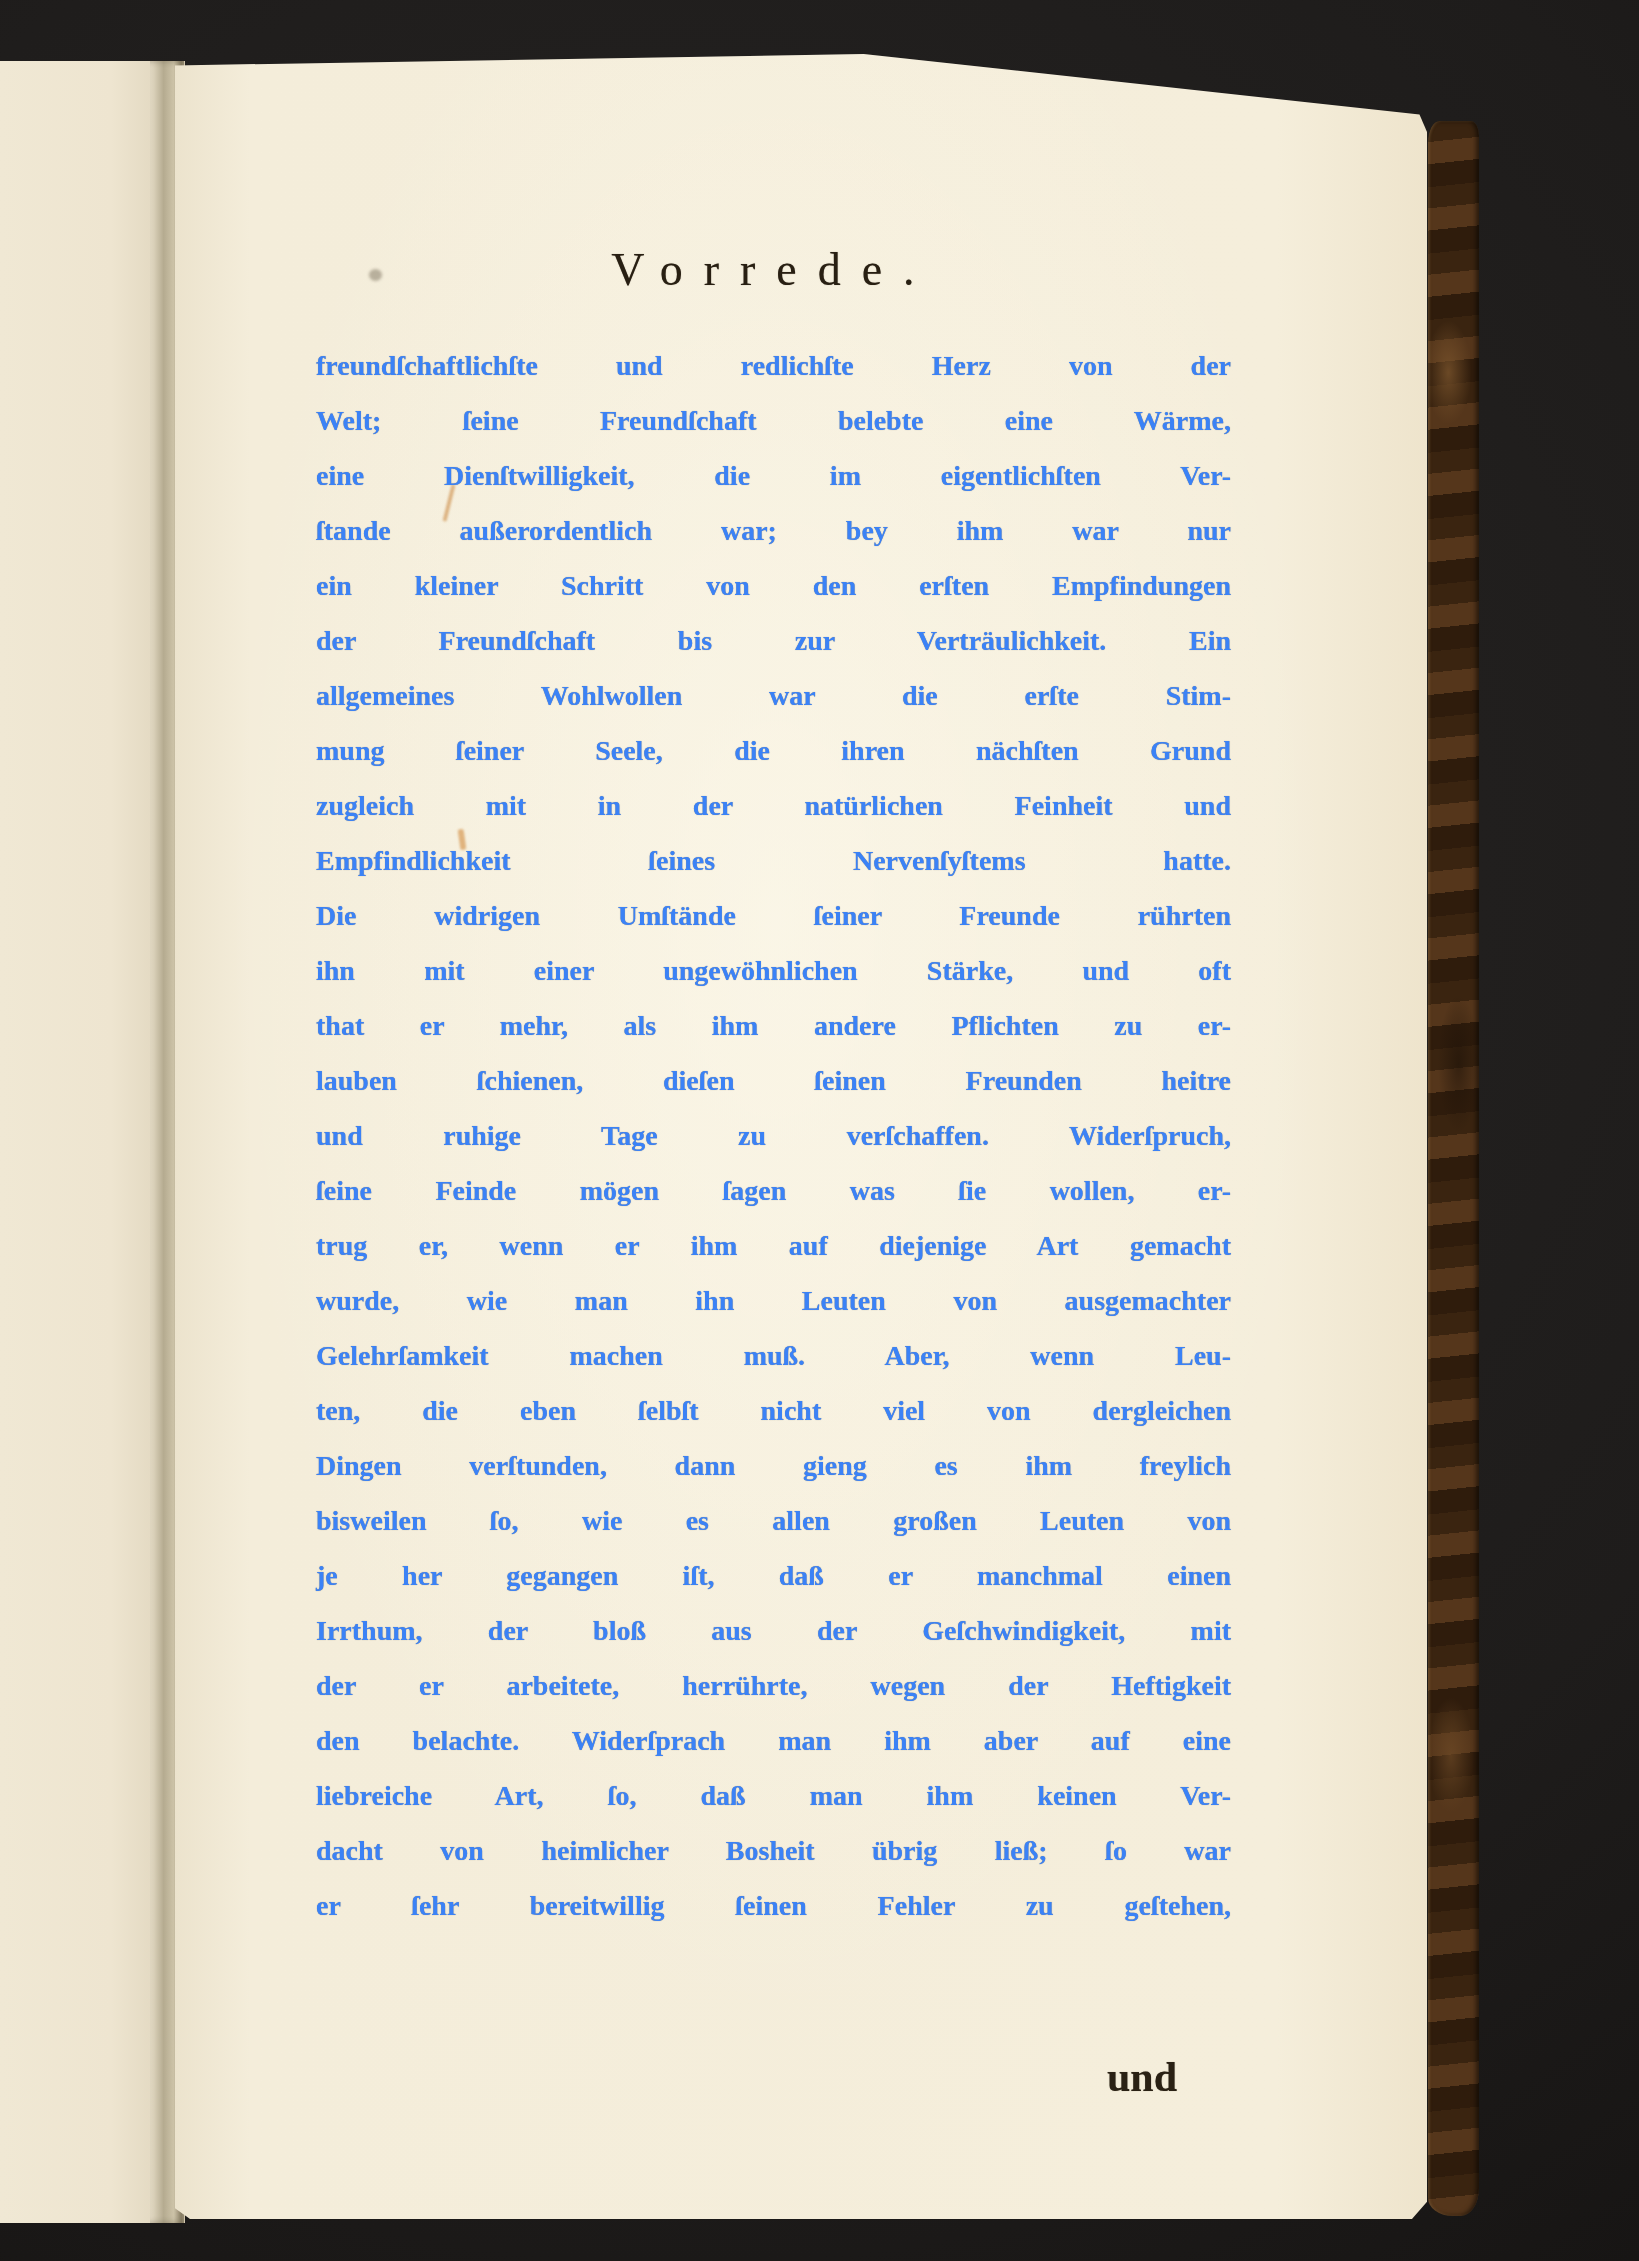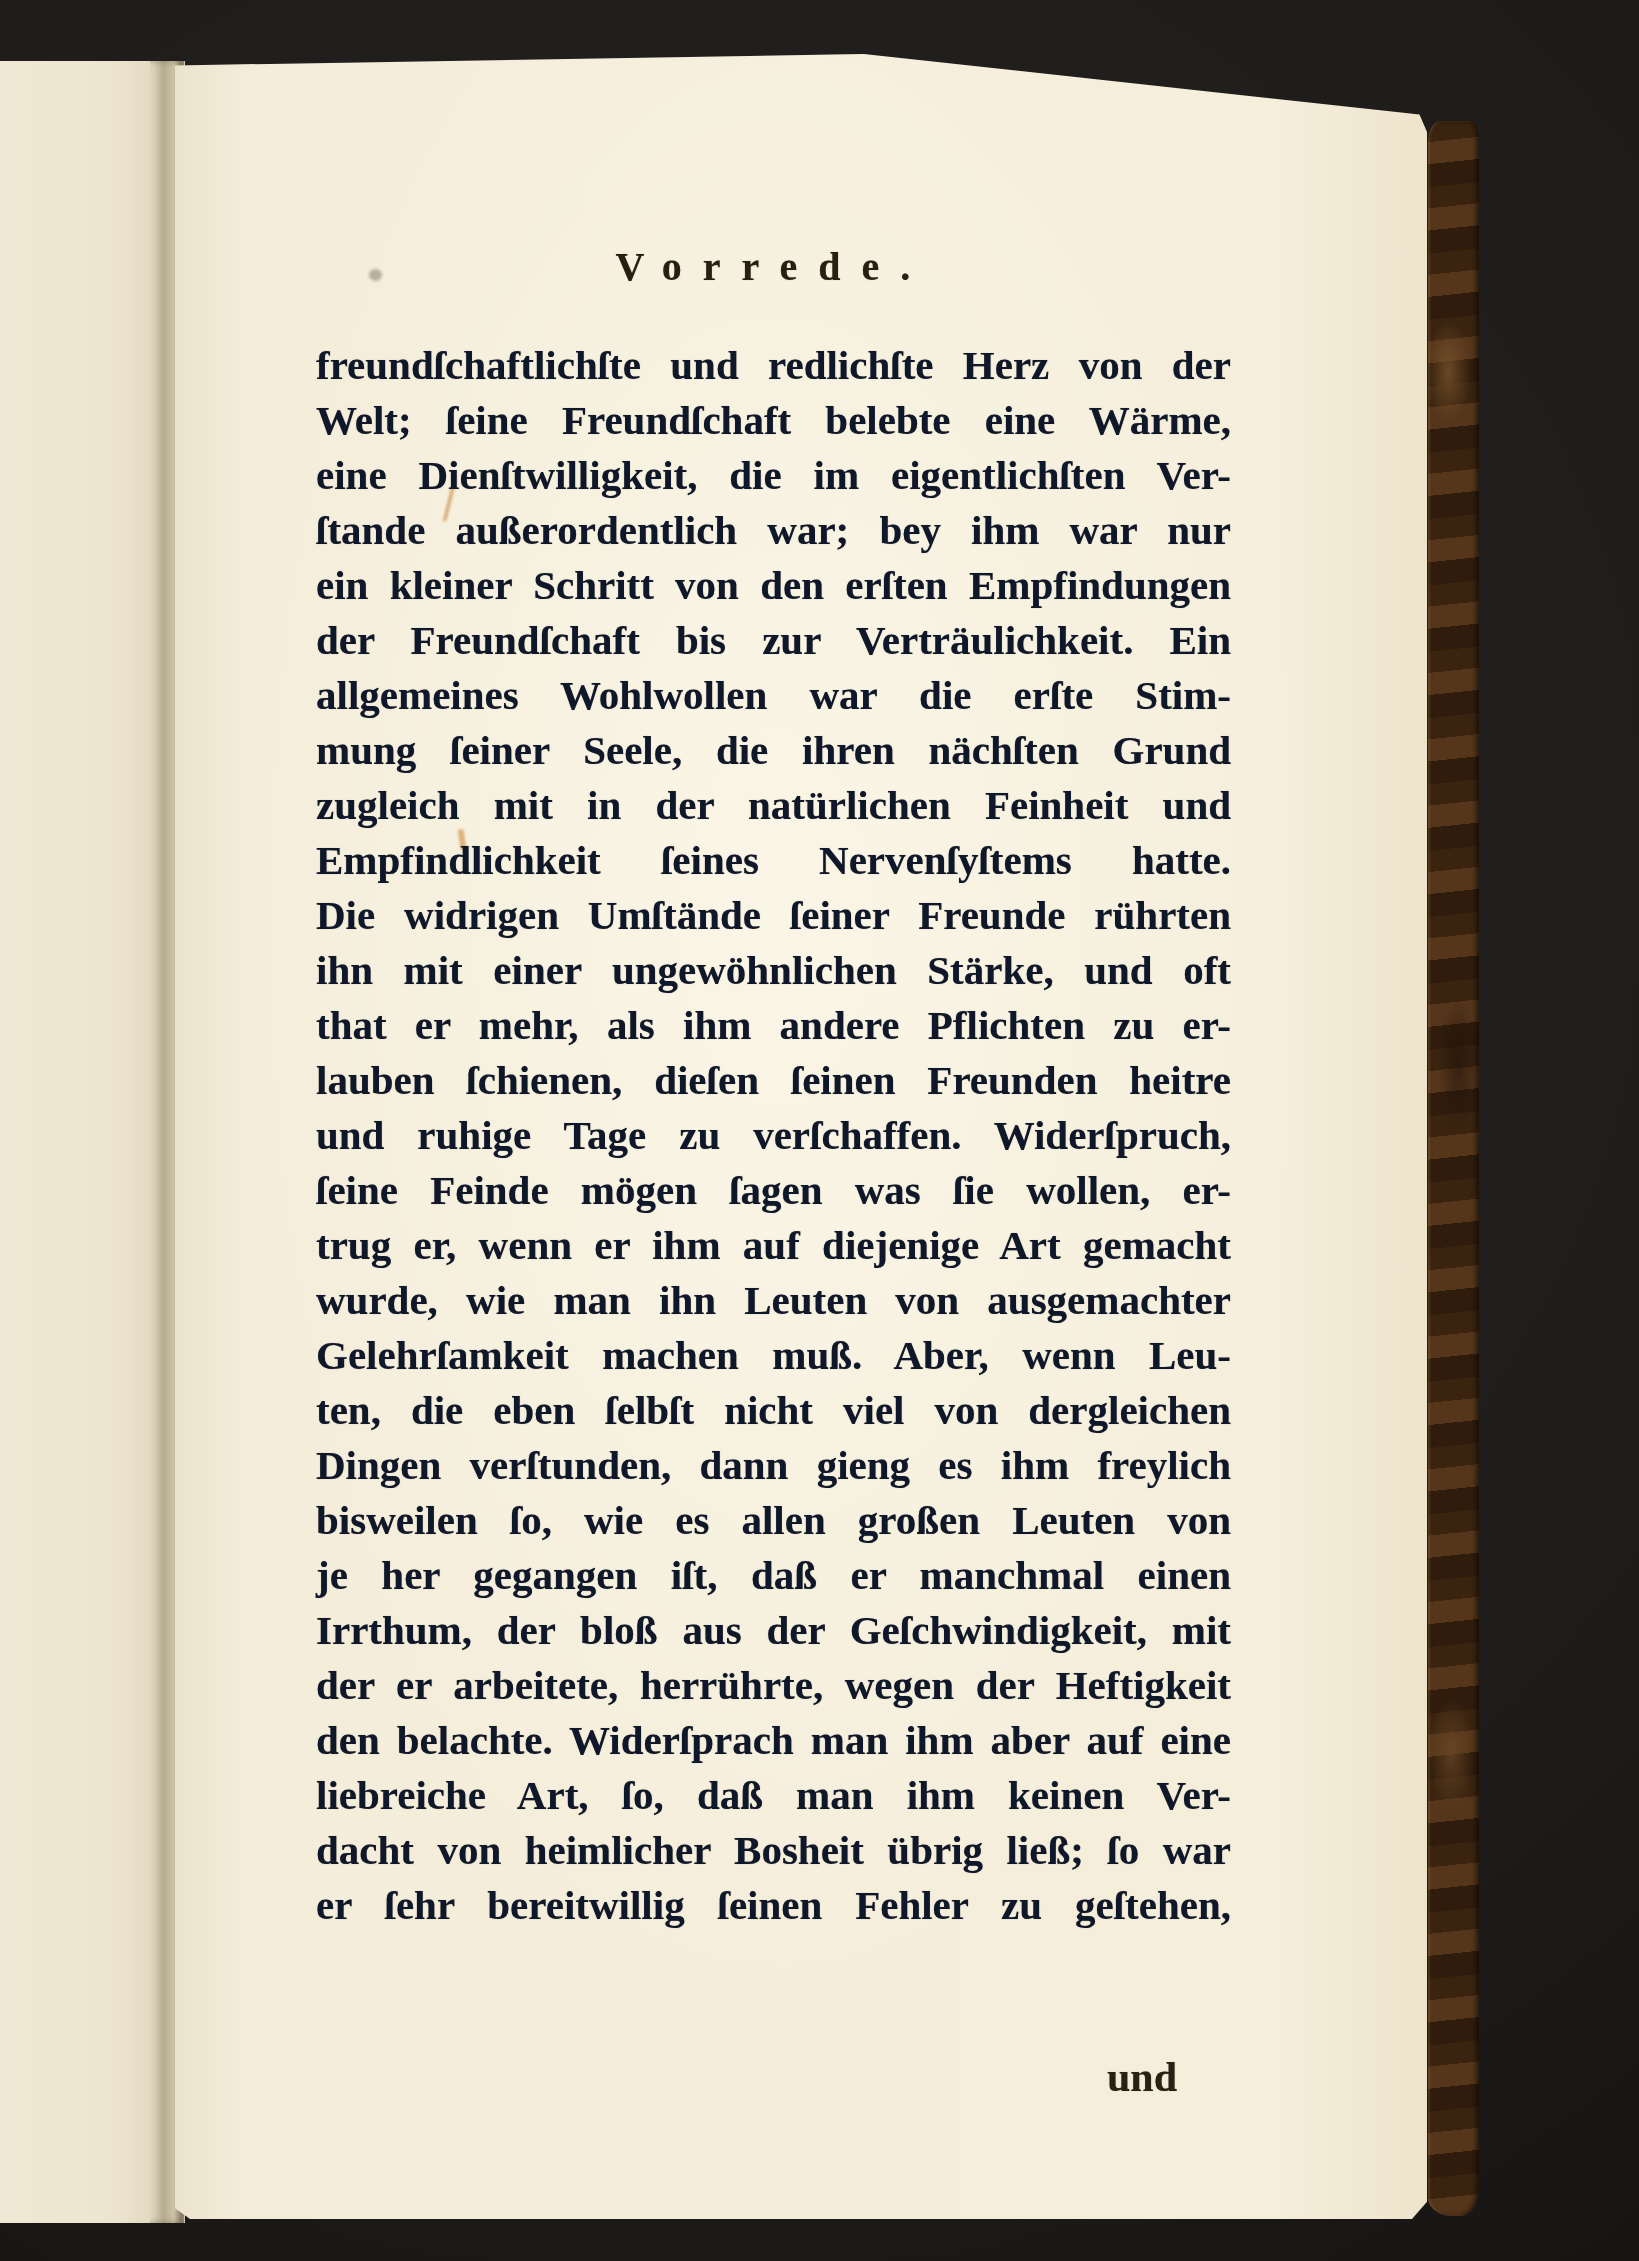--- a/index.html
+++ b/index.html
@@ -50,39 +50,39 @@
       repeating-linear-gradient(174deg, #3a2410 0px 21px, #55361b 21px 43px, #2f1c0c 43px 66px),
       #462c15;
     box-shadow: inset 1.6px 0 2.5px rgba(200,160,100,0.25), inset -2.5px 0 4.9px rgba(0,0,0,0.6);
   }
   
   .page-title {
     position: absolute;
     left: 316px; top: 243px;
     width: 915px;
     text-align: center;
-    font-size: 40px;
-    font-weight: 700;
+    font-size: 46px;
+    font-weight: 400;
     letter-spacing: 21px;
     color: #281f12;
     text-shadow: 0 0 0.8px rgba(40,30,16,0.55);
     white-space: nowrap;
   }
   
   .text-block {
     position: absolute;
     left: 316px; top: 338px;
     width: 915px;
   }
   .text-line {
     height: 55px;
     line-height: 55px;
-    font-size: 41px;
+    font-size: 28px;
     font-weight: 700;
-    color: #0f172a;
+    color: #3b82f6;
     text-shadow: 0 0 0.8px rgba(42,33,20,0.5);
     text-align: justify;
     text-align-last: justify;
     overflow: visible;
     white-space: nowrap;
   }
   
   .catchword {
     position: absolute;
     left: 316px; top: 2053px;

